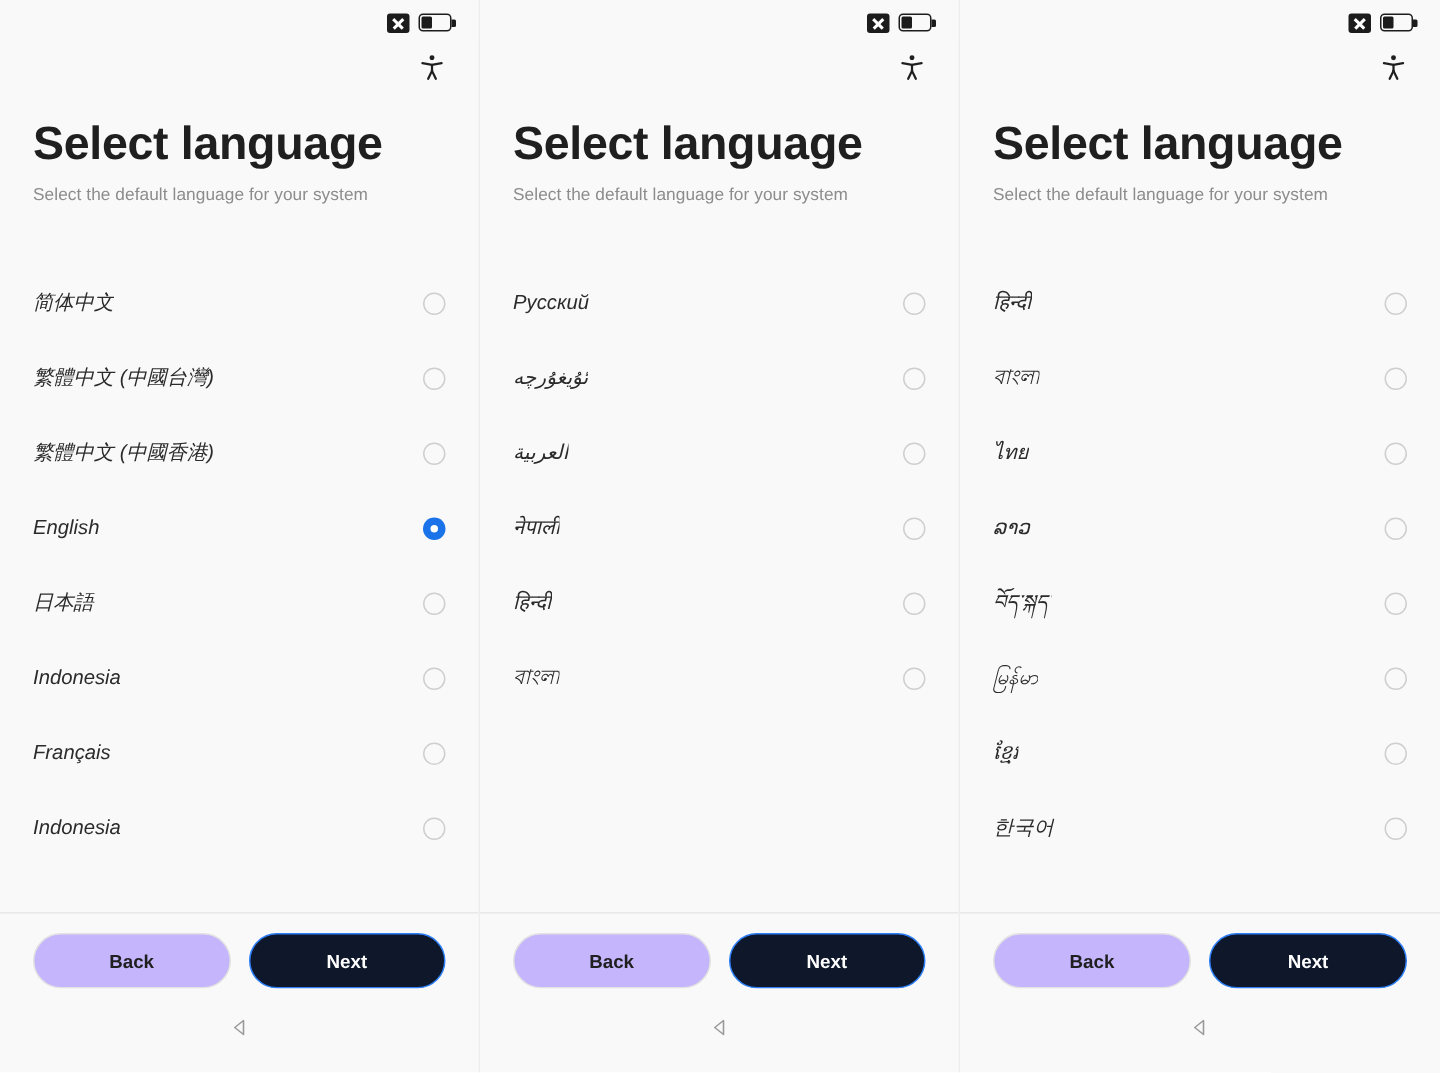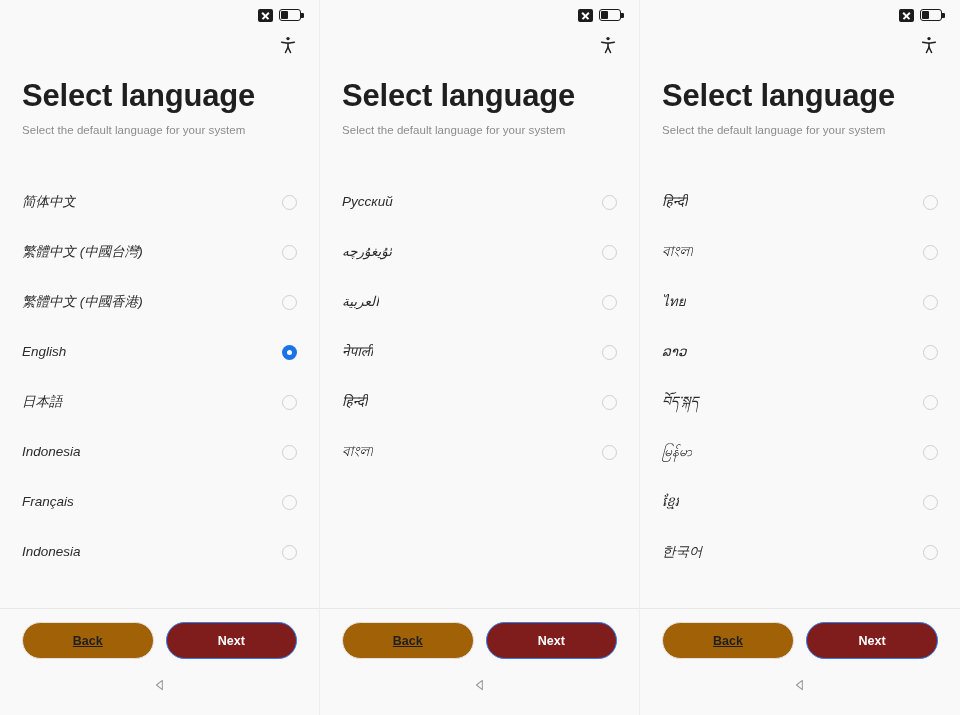--- a/index.html
+++ b/index.html
@@ -177,27 +177,26 @@
     border-radius: 20px;
     font-size: 12.5px;
     font-weight: bold;
     display: flex;
     align-items: center;
     justify-content: center;
     cursor: pointer;
     user-select: none;
   }
   .btn-back {
-    background: #a16207;
+    background: #c4b5fd;
     border: 1px solid #e2e2e2;
     color: #1f1f1f;
-    text-decoration: underline;
   }
   .btn-next {
-    background: #7f1d1d;
+    background: #0f172a;
     border: 1px solid #2d7ef7;
     color: #ffffff;
   }
 
   
   .navbar {
     flex: 0 0 56px;
     height: 56px;
     display: flex;
     align-items: center;

